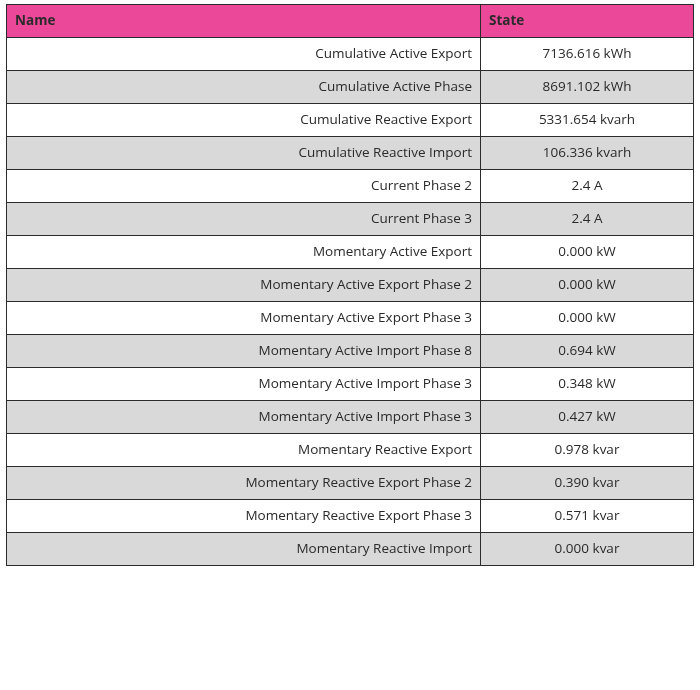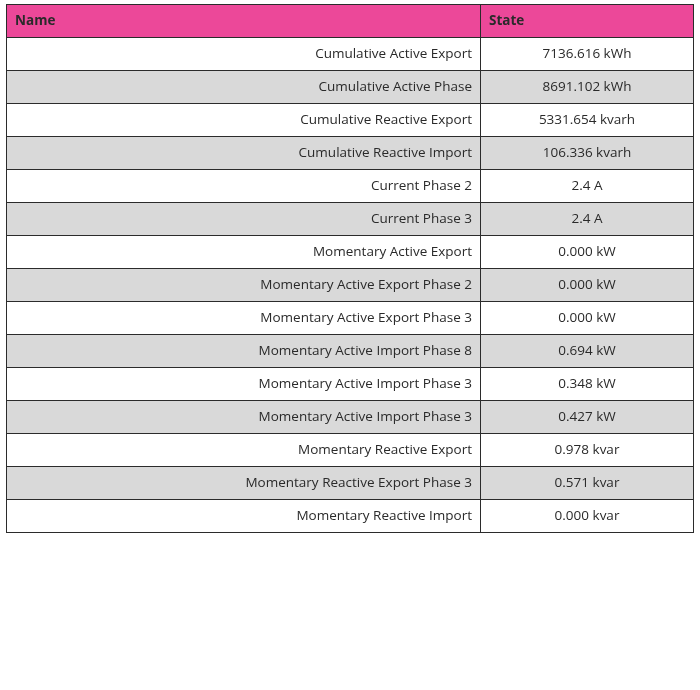--- a/index.html
+++ b/index.html
@@ -114,20 +114,24 @@
         </tr>
         <tr>
           <td class="name-cell">Momentary Active Import Phase 3</td>
           <td class="state-cell">0.427 kW</td>
         </tr>
         <tr>
           <td class="name-cell">Momentary Reactive Export</td>
           <td class="state-cell">0.978 kvar</td>
         </tr>
         <tr>
+          <td class="name-cell">Momentary Reactive Export Phase 2</td>
+          <td class="state-cell">0.390 kvar</td>
+        </tr>
+        <tr>
           <td class="name-cell">Momentary Reactive Export Phase 3</td>
           <td class="state-cell">0.571 kvar</td>
         </tr>
         <tr>
           <td class="name-cell">Momentary Reactive Import</td>
           <td class="state-cell">0.000 kvar</td>
         </tr>
       </tbody>
   </table>
 </div>

